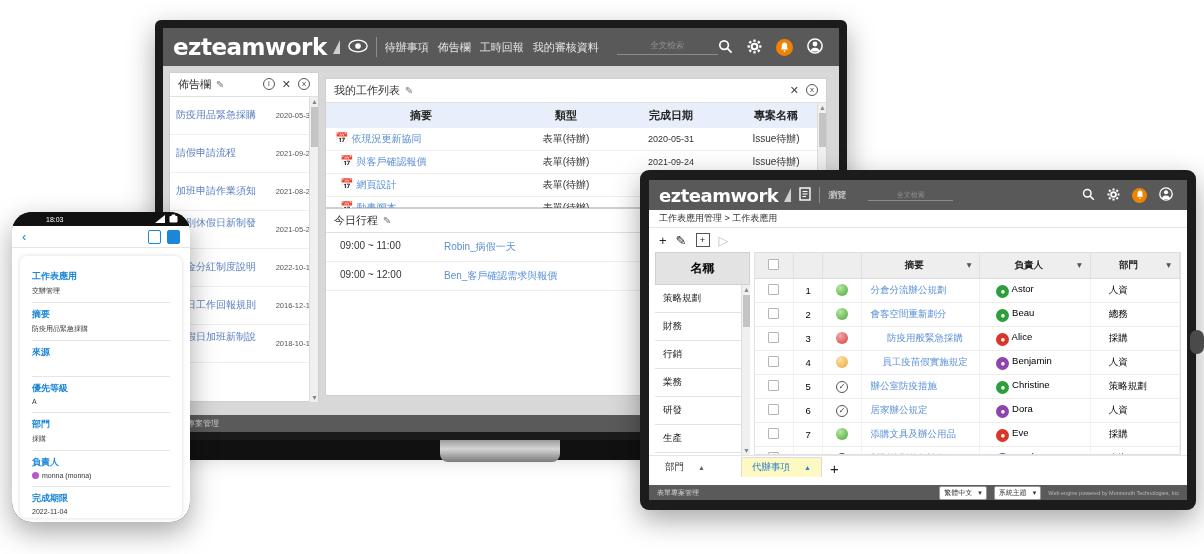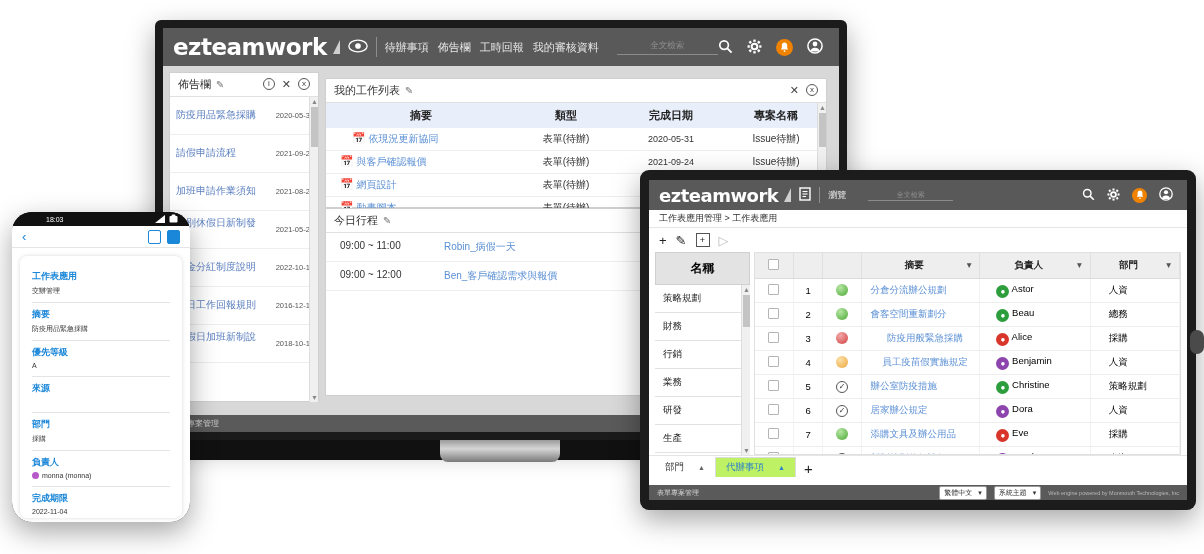--- a/index.html
+++ b/index.html
@@ -151,21 +151,21 @@
   .dot.green { background:radial-gradient(circle at 35% 30%, #b6e6a4, #4aa832); }
   .dot.red { background:radial-gradient(circle at 35% 30%, #f2a8a8, #d43f3f); }
   .dot.orange { background:radial-gradient(circle at 35% 30%, #fbe0a8, #eda53a); }
   .chk-ring { width:12px;height:12px;border:1px solid #555;border-radius:50%;display:inline-flex;align-items:center;justify-content:center;font-size:8px;color:#333;}
   .ava { width:13px;height:13px;border-radius:50%; display:inline-flex;align-items:center;justify-content:center;color:#fff;font-size:8px; vertical-align:-2px;}
   .ava.g{background:#2e9e3d;} .ava.r{background:#d8352b;} .ava.p{background:#8e44ad;}
   .owner-cell { text-align:left; padding-left:16px !important; }
   .dept-cell { text-align:left; padding-left:18px !important; }
   #laptop-tabs { display:flex; align-items:flex-end; height:22px; padding:0 6px; border-top:1px solid #e5e5e5;}
   .ltab { font-size:9.5px; padding:3px 10px; display:flex; align-items:center; gap:14px; color:#333;}
-  .ltab.active { color:#2c7fc9; border:1px solid #dcdcdc; border-bottom:none; background:#bef264;}
+  .ltab.active { color:#2c7fc9; border:1px solid #dcdcdc; border-bottom:none; background:#fef9c3;margin-left:26px;}
   .plus-tab { font-size:15px; padding:0 8px; color:#222; }
   #laptop-status {
     position:absolute; bottom:0; left:0; width:100%; height:15px; background:#5a5a5a;
     display:flex; align-items:center; padding:0 8px; font-size:7px; color:#d0d0d0;
   }
   #laptop-hinge {
     position:absolute; left:1190px; top:330px; width:14px; height:24px;
     background:#4a4a4a; border-radius:7px;
   }
 
@@ -326,21 +326,21 @@
             <thead>
               <tr>
                 <th style="width:38%">摘要</th>
                 <th style="width:20%">類型</th>
                 <th style="width:22%">完成日期</th>
                 <th style="width:20%">專案名稱</th>
               </tr>
             </thead>
             <tbody>
               <tr>
-                <td style="text-align:left;padding-left:26px;">
+                <td style="text-align:left;padding-left:9px;">
                   <span class="cal-ic">📅</span>
                   <span class="link">依現況更新協同</span>
                 </td>
                 <td>表單(待辦)</td>
                 <td style="font-size:9px;">2020-05-31</td>
                 <td class="link2">Issue待辦)</td>
               </tr>
               <tr>
                 <td style="text-align:left;padding-left:14px;">
                   <span class="cal-ic">📅</span>
@@ -631,26 +631,26 @@
       <div id="phone-card">
         <div class="pf">
           <div class="pf-label">工作表應用</div>
           <div class="pf-value">交辦管理</div>
         </div>
         <div class="pf">
           <div class="pf-label">摘要</div>
           <div class="pf-value">防疫用品緊急採購</div>
         </div>
         <div class="pf">
+          <div class="pf-label">來源</div>
+          <div class="pf-value"></div>
+        </div>
+        <div class="pf">
           <div class="pf-label">優先等級</div>
           <div class="pf-value">A</div>
-        </div>
-        <div class="pf">
-          <div class="pf-label">來源</div>
-          <div class="pf-value"></div>
         </div>
         <div class="pf">
           <div class="pf-label">部門</div>
           <div class="pf-value">採購</div>
         </div>
         <div class="pf">
           <div class="pf-label">負責人</div>
           <div class="pf-value"><span class="mini-ava"></span><span>monna (monna)</span></div>
         </div>
         <div class="pf">

